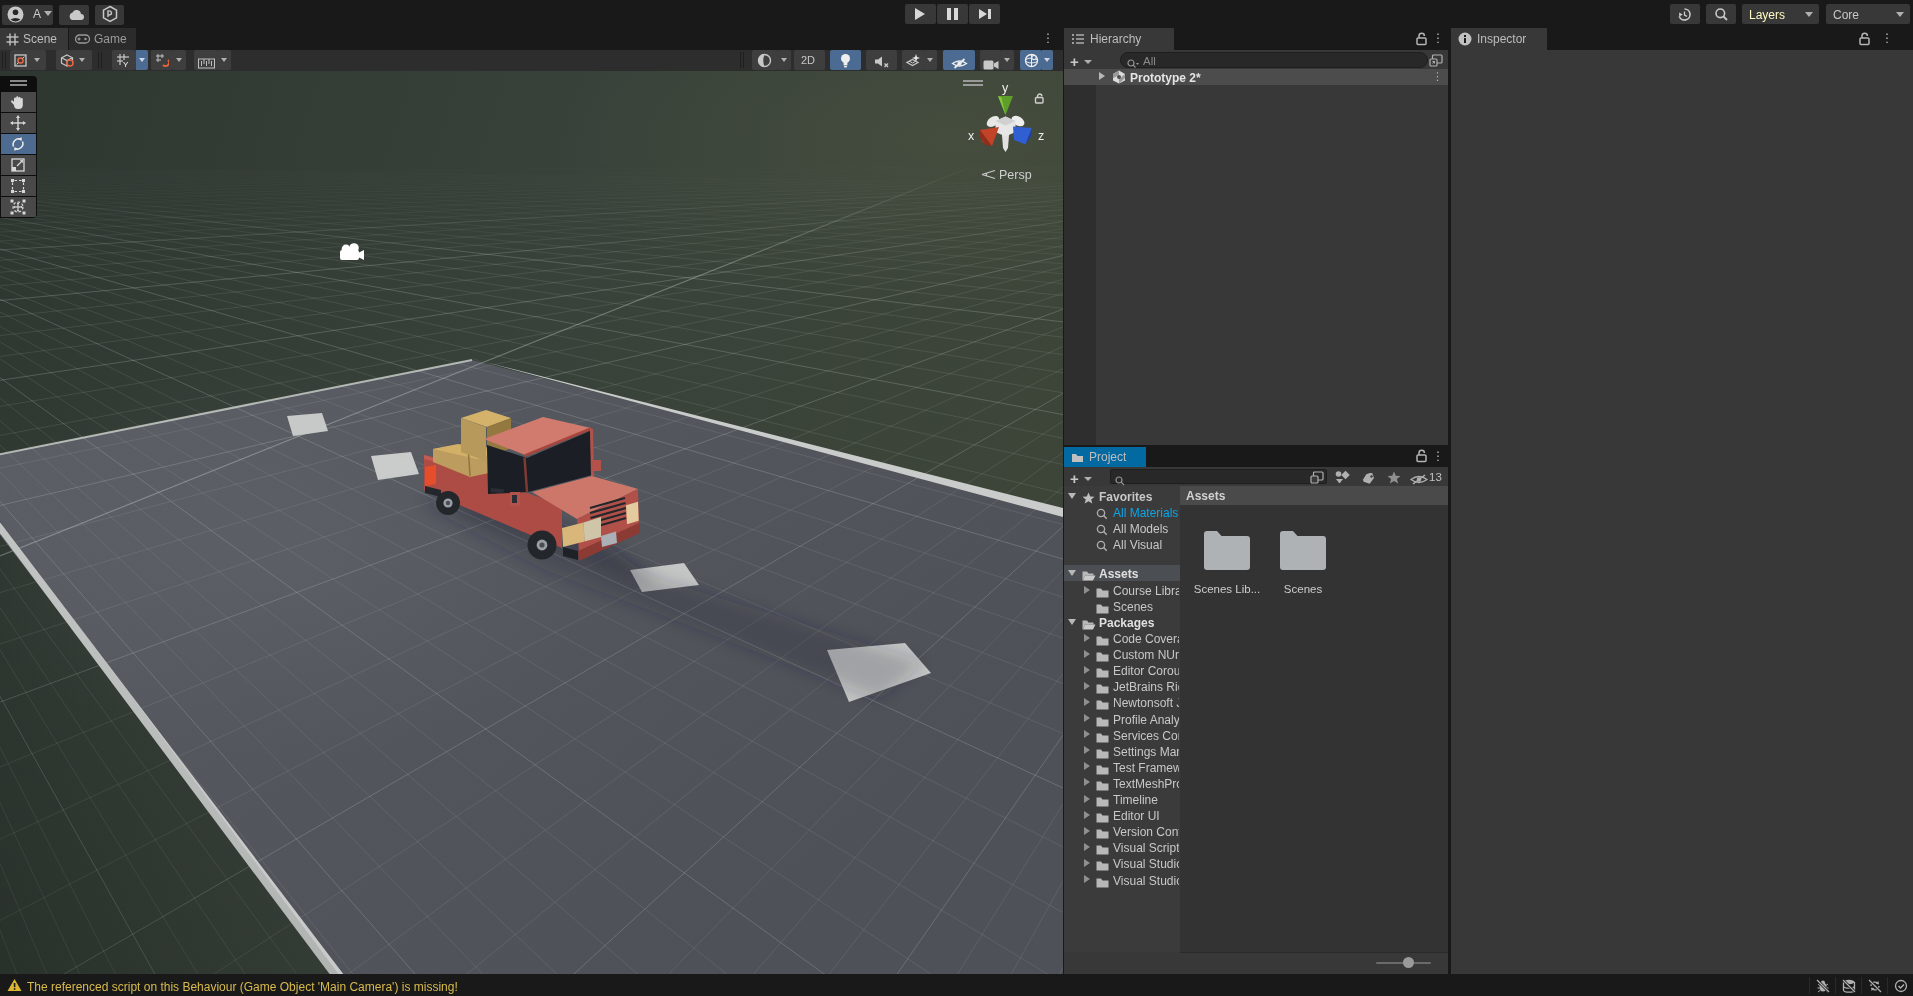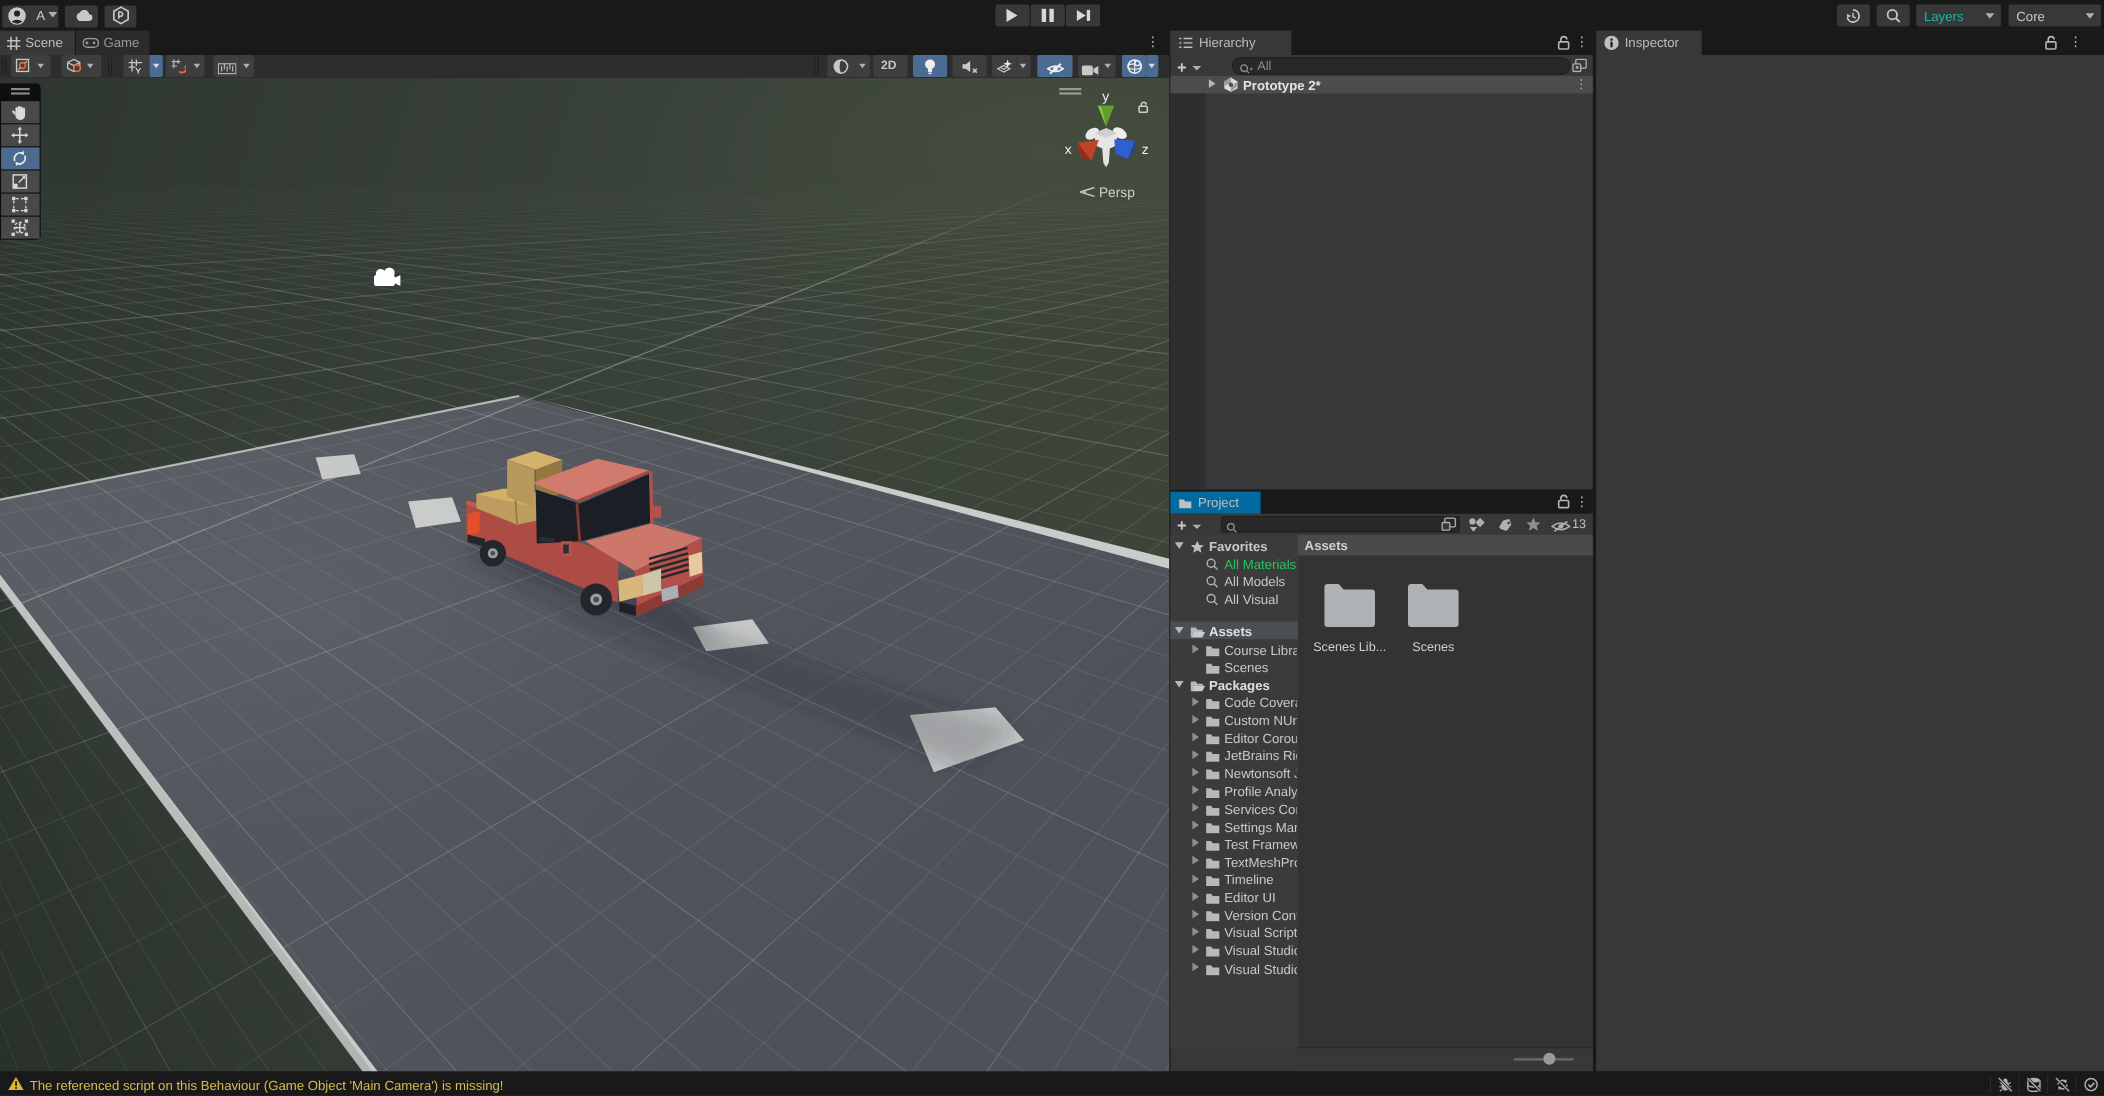--- a/index.html
+++ b/index.html
@@ -42,21 +42,21 @@
       <path d="M7.5 2 a5.5 5.5 0 1 1-5.2 7.2" fill="none" stroke="#c8c8c8" stroke-width="1.6"></path>
       <path d="M2 5.5 2.3 9.4 5.8 7.6z" fill="#c8c8c8"></path>
       <path d="M7.5 4.5 7.5 8 10 9.4" fill="none" stroke="#c8c8c8" stroke-width="1.3"></path>
     </svg></div>
 <div class="abs btn" style="left:1706px;top:4px;width:30px;height:20px"></div>
 <div class="abs" style="left:1714px;top:7px"><svg width="15" height="15" viewBox="0 0 15 15" style="">
       <circle cx="6.3" cy="6.3" r="4.3" fill="none" stroke="#c8c8c8" stroke-width="1.6"></circle>
       <line x1="9.5" y1="9.5" x2="13" y2="13" stroke="#c8c8c8" stroke-width="1.8"></line>
     </svg></div>
 <div class="abs btn" style="left:1742px;top:4px;width:77px;height:20px"></div>
-<div class="abs" style="left:1749px;top:8px;font-size:12px;color:#14b8a6">Layers</div>
+<div class="abs" style="left:1749px;top:8px;font-size:12px;color:#fef9c3">Layers</div>
 <div class="abs" style="left:1805px;top:12px;width:0;height:0;border-left:4.5px solid transparent;border-right:4.5px solid transparent;border-top:5px solid #b0b0b0"></div>
 <div class="abs btn" style="left:1826px;top:4px;width:84px;height:20px"></div>
 <div class="abs" style="left:1833px;top:8px;font-size:12px;color:#c8c8c8">Core</div>
 <div class="abs" style="left:1896px;top:12px;width:0;height:0;border-left:4.5px solid transparent;border-right:4.5px solid transparent;border-top:5px solid #b0b0b0"></div>
 
 <div class="abs" style="left:0;top:28px;width:1063px;height:946px;background:#383838">
 
   <div class="abs" style="left:0;top:0;width:1063px;height:22px;background:#191919"></div>
   <div class="abs tab" style="left:0;top:0;width:68px;height:22px;padding-left:6px"><svg width="13" height="13" viewBox="0 0 13 13" style="margin-right:4px">
         <g stroke="#c0c0c0" stroke-width="1.4">
@@ -390,21 +390,21 @@
 <div class="abs" style="left:740px;top:52px;width:1px;height:16px;background:#1f1f1f"></div>
 <div class="abs" style="left:743px;top:52px;width:1px;height:16px;background:#1f1f1f"></div>
 <div class="abs" style="left:752px;top:50px;width:26px;height:20px;background:#3e3e3e;border-radius:2px"></div>
 <div class="abs" style="left:778px;top:50px;width:13px;height:20px;background:#3e3e3e;border-radius:0 2px 2px 0"></div>
 <div class="abs" style="left:757px;top:53px"><svg width="15" height="15" viewBox="0 0 15 15" style="">
       <circle cx="7.5" cy="7.5" r="6" fill="none" stroke="#c8c8c8" stroke-width="1.4"></circle>
       <path d="M7.5 1.5 a6 6 0 0 0 0 12 a8.5 12 0 0 1 0-12z" fill="#c8c8c8"></path>
     </svg></div>
 <div class="abs" style="left:781px;top:58px;width:0;height:0;border-left:3.5px solid transparent;border-right:3.5px solid transparent;border-top:4px solid #b0b0b0"></div>
 <div class="abs" style="left:794px;top:50px;width:31px;height:20px;background:#3e3e3e;border-radius:2px"></div>
-<div class="abs" style="left:801px;top:54px;font-size:11px;font-weight:bold;color:#c8c8c8">2D</div>
+<div class="abs" style="left:801px;top:54px;font-size:11px;font-weight:normal;color:#c8c8c8">2D</div>
 <div class="abs" style="left:830px;top:50px;width:31px;height:20px;background:#4c6b92;border-radius:2px"></div>
 <div class="abs" style="left:839px;top:53px"><svg width="13" height="15" viewBox="0 0 13 15" style="">
       <circle cx="6.5" cy="5.5" r="4.5" fill="#eeeeee"></circle>
       <rect x="4.6" y="9.2" width="3.8" height="3.2" fill="#eeeeee"></rect>
       <rect x="5.1" y="13" width="2.8" height="1.4" fill="#eeeeee"></rect>
     </svg></div>
 <div class="abs" style="left:866px;top:50px;width:31px;height:20px;background:#3e3e3e;border-radius:2px"></div>
 <div class="abs" style="left:874px;top:54px"><svg width="16" height="13" viewBox="0 0 16 13" style="">
       <path d="M1 4.5 4 4.5 8 1.5 8 11.5 4 8.5 1 8.5z" fill="#c8c8c8"></path>
       <line x1="10.5" y1="8.5" x2="14" y2="12" stroke="#c8c8c8" stroke-width="1.4"></line>
@@ -623,21 +623,21 @@
 <div class="abs" style="left:1403px;top:957px;width:11px;height:11px;border-radius:50%;background:#9a9a9a"></div>
 <div class="abs" style="left:1068px;top:493px;width:0;height:0;border-left:4.5px solid transparent;border-right:4.5px solid transparent;border-top:6px solid #b8b8b8"></div>
 <div class="abs" style="left:1082px;top:490px"><svg width="13" height="12" viewBox="0 0 13 12" style="">
       <path d="M6.5 0.5 8.2 4.4 12.5 4.7 9.2 7.4 10.3 11.6 6.5 9.2 2.7 11.6 3.8 7.4 0.5 4.7 4.8 4.4z" fill="#c0c0c0"></path>
     </svg></div>
 <div class="abs" style="left:1099px;top:490px;font-size:12px;color:#c8c8c8;font-weight:bold;white-space:nowrap;width:80px;overflow:hidden">Favorites</div>
 <div class="abs" style="left:1096px;top:506px"><svg width="12" height="12" viewBox="0 0 12 12" style="">
       <circle cx="5" cy="5" r="3.6" fill="none" stroke="#b0b0b0" stroke-width="1.3"></circle>
       <line x1="7.6" y1="7.6" x2="10.8" y2="10.8" stroke="#b0b0b0" stroke-width="1.4"></line>
     </svg></div>
-<div class="abs" style="left:1113px;top:506px;font-size:12px;color:#22c55e;font-weight:normal;white-space:nowrap;width:66px;overflow:hidden">All Materials</div>
+<div class="abs" style="left:1113px;top:506px;font-size:12px;color:#0ea5e9;font-weight:normal;white-space:nowrap;width:66px;overflow:hidden">All Materials</div>
 <div class="abs" style="left:1096px;top:522px"><svg width="12" height="12" viewBox="0 0 12 12" style="">
       <circle cx="5" cy="5" r="3.6" fill="none" stroke="#b0b0b0" stroke-width="1.3"></circle>
       <line x1="7.6" y1="7.6" x2="10.8" y2="10.8" stroke="#b0b0b0" stroke-width="1.4"></line>
     </svg></div>
 <div class="abs" style="left:1113px;top:522px;font-size:12px;color:#c8c8c8;font-weight:normal;white-space:nowrap;width:66px;overflow:hidden">All Models</div>
 <div class="abs" style="left:1096px;top:538px"><svg width="12" height="12" viewBox="0 0 12 12" style="">
       <circle cx="5" cy="5" r="3.6" fill="none" stroke="#b0b0b0" stroke-width="1.3"></circle>
       <line x1="7.6" y1="7.6" x2="10.8" y2="10.8" stroke="#b0b0b0" stroke-width="1.4"></line>
     </svg></div>
 <div class="abs" style="left:1113px;top:538px;font-size:12px;color:#c8c8c8;font-weight:normal;white-space:nowrap;width:66px;overflow:hidden">All Visual</div>

